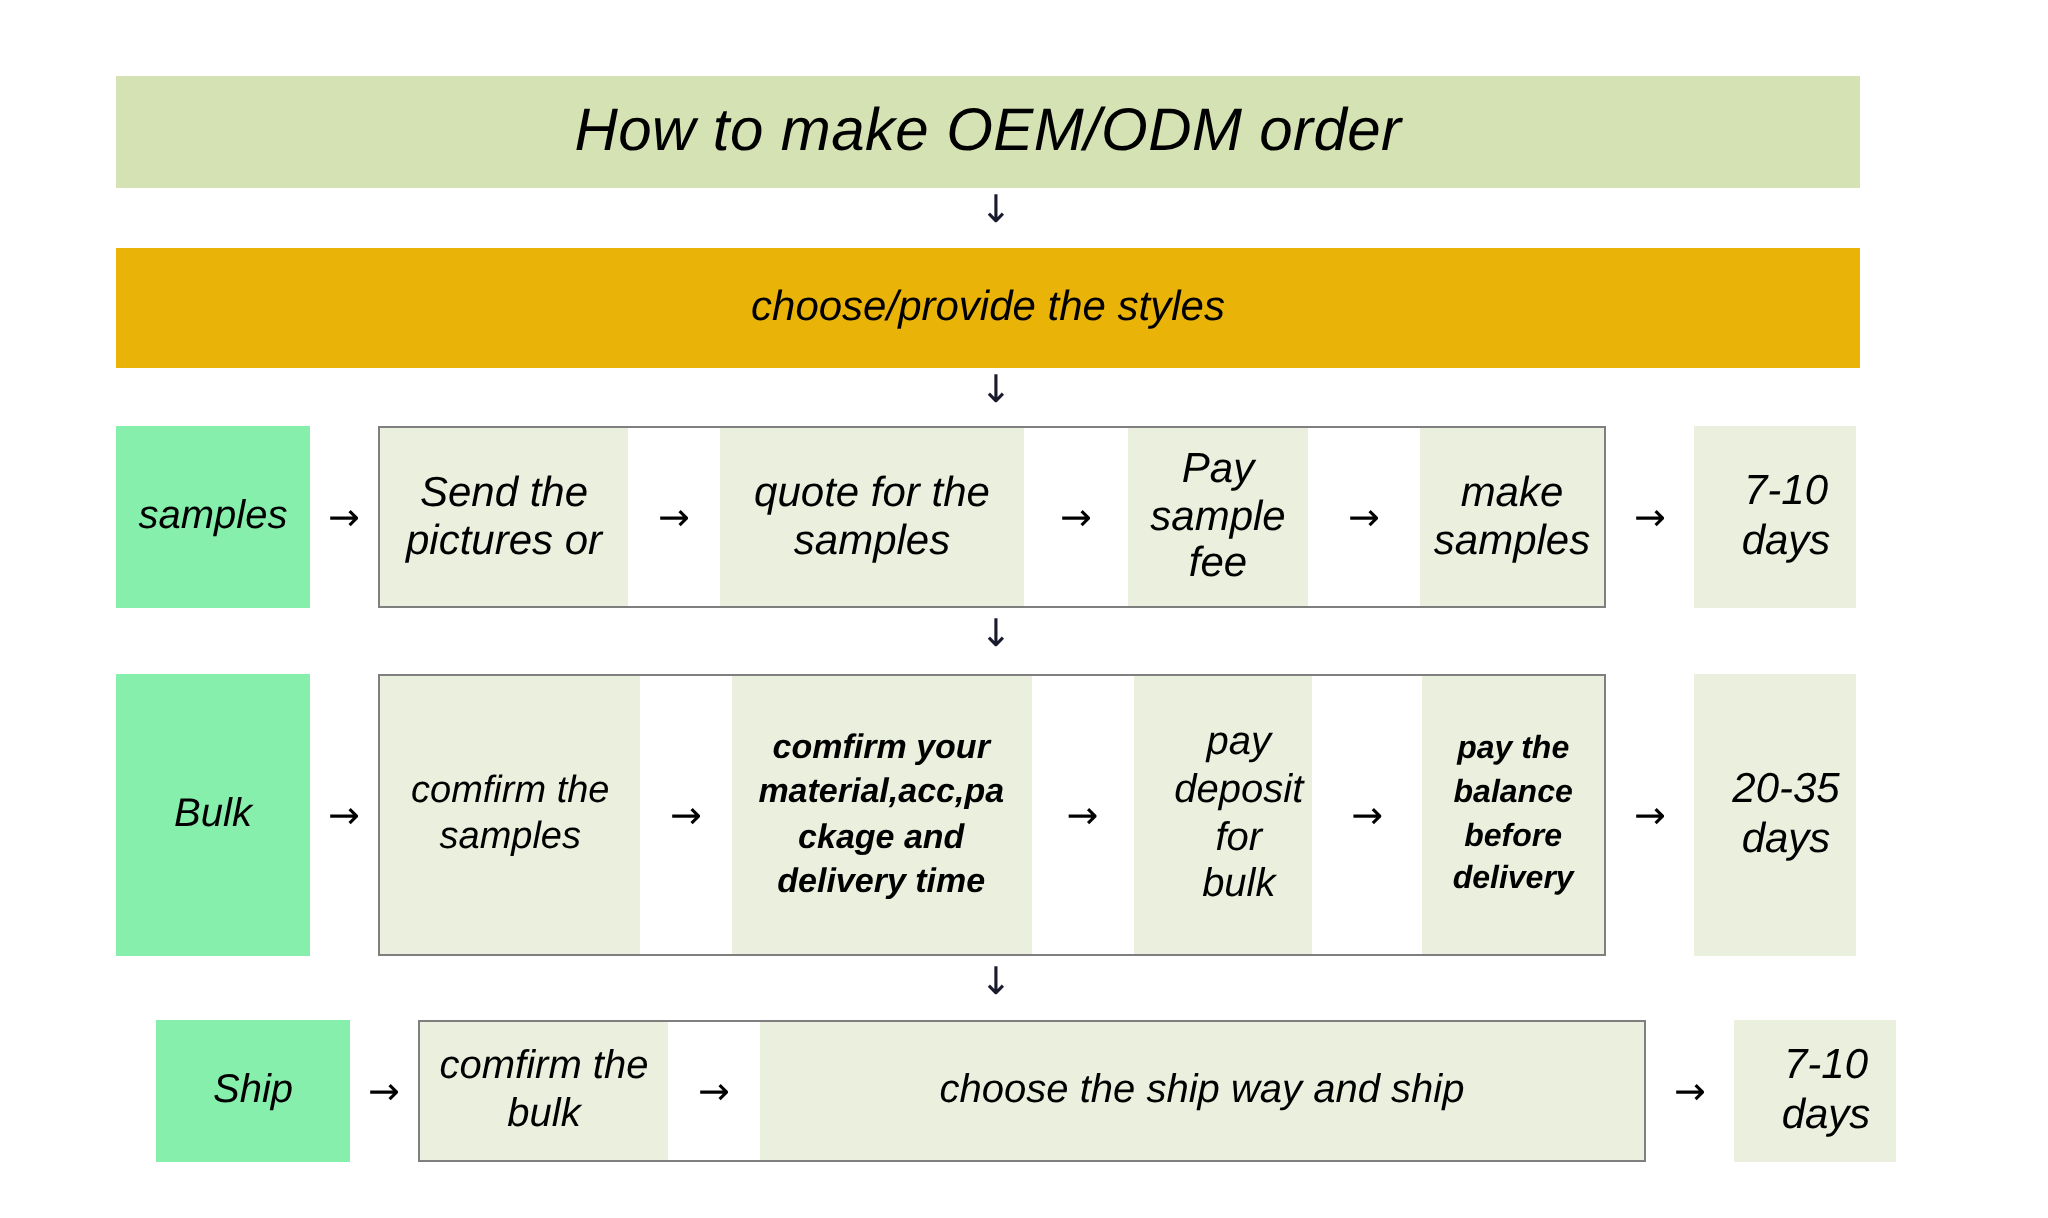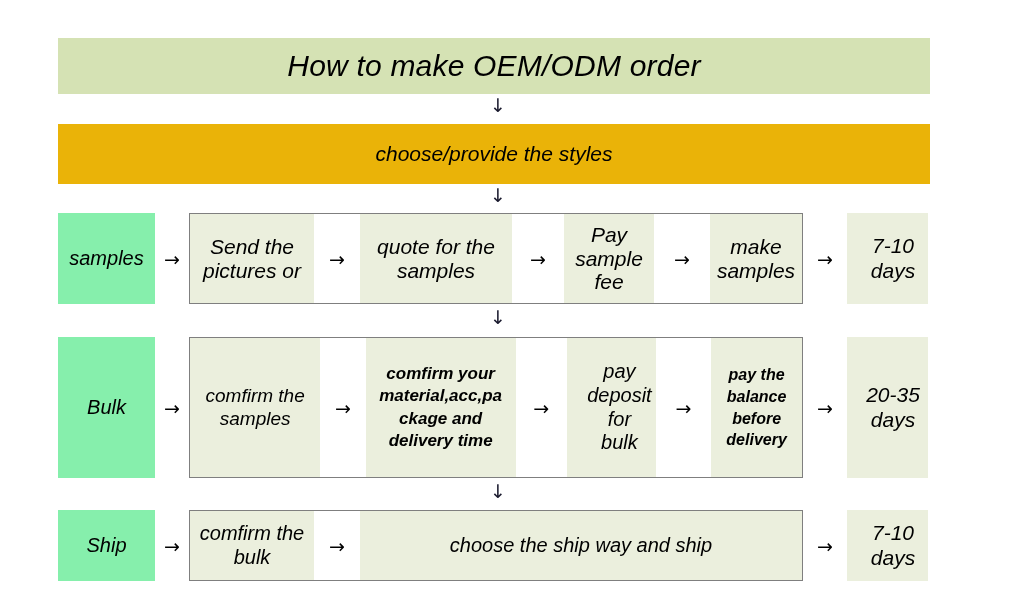--- a/index.html
+++ b/index.html
@@ -75,21 +75,21 @@
   .vconn-4 { top: 482px; }
 
   
   .row {
     position: absolute;
     left: 58px;
     width: 872px;
   }
   .row-samples { top: 213px; height: 91px; }
   .row-bulk    { top: 337px; height: 141px; }
-  .row-ship    { top: 510px; height: 71px; }
+  .row-ship    { top: 510px; height: 71px; margin-left: 20px; }
 
   .row-inner {
     position: relative;
     width: 100%;
     height: 100%;
   }
 
   
   .stage-label {
     position: absolute;

